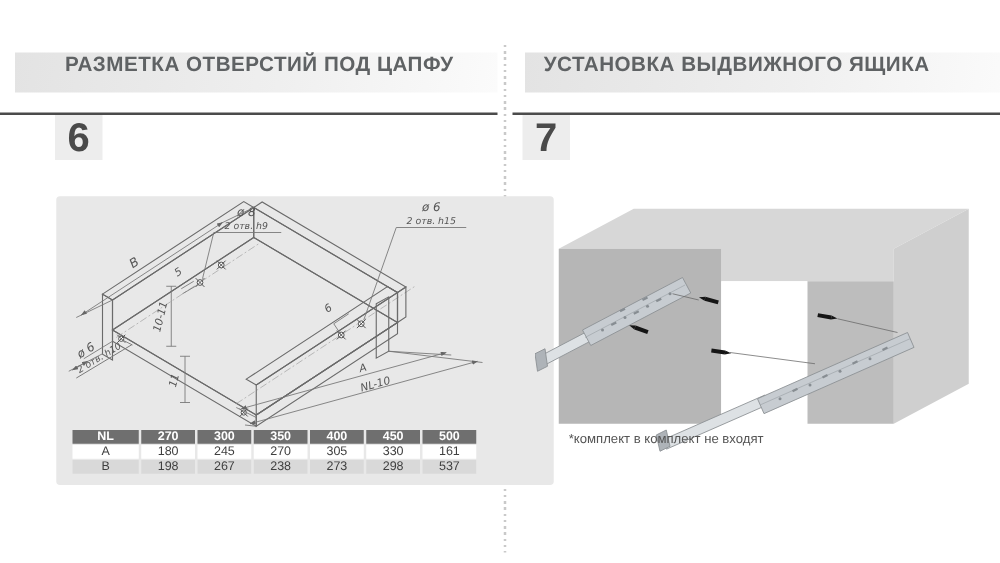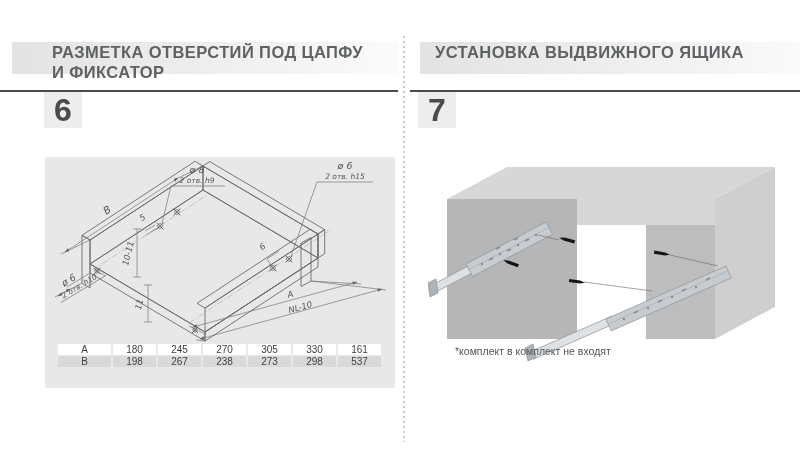--- a/index.html
+++ b/index.html
@@ -21,21 +21,21 @@
   .num-box{position:absolute;top:92px;width:38px;height:36px;background:#ededed;
            display:flex;align-items:center;justify-content:center;
            font-size:32px;font-weight:bold;color:#4a4a4a;}
   .num-left{left:44px;}
   .num-right{left:418px;}
 
   .divider{position:absolute;left:403px;top:36px;width:2px;height:406px;
            background:repeating-linear-gradient(to bottom,#c9c9c9 0 2px,transparent 2px 5px);}
 
   
-  .panel{position:absolute;left:45px;top:157px;width:350px;height:231px;
+  .panel{position:absolute;left:45px;top:157px;width:398px;height:231px;
          background:#e8e8e8;border-radius:3px;}
   .panel svg{position:absolute;left:0;top:0;}
 
   
   table.size{position:absolute;left:11px;top:186px;border-collapse:separate;
              border-spacing:2px 1px;font-size:10px;line-height:11px;}
   table.size td{height:11px;text-align:center;vertical-align:middle;padding:0;}
   td.c0{width:53px;} td.cn{width:43px;}
   tr.hdr td{background:#6f6f6f;color:#fff;font-weight:bold;}
   tr.rowA td{background:#ffffff;color:#3f3f3f;}
@@ -56,21 +56,20 @@
 </head>
 <body>
 
 <div class="page">
 
   <div class="divider"></div>
 
   <header class="bar bar-left">
     <h2>
       <span>РАЗМЕТКА ОТВЕРСТИЙ ПОД ЦАПФУ</span><br>
-      <span>И ФИКСАТОР</span>
     </h2>
   </header>
   <div class="underline ul-left"></div>
   <div class="num-box num-left">6</div>
 
   <div class="panel">
     <svg width="350" height="186" viewBox="0 0 350 186">
       <defs>
         <marker id="arr" viewBox="0 0 8 6" refX="7.5" refY="3" markerWidth="7" markerHeight="5" orient="auto-start-reverse">
             <path d="M0,0 L8,3 L0,6 Z" fill="#666"></path>
@@ -190,20 +189,29 @@
       </g>
 
       <g>
         <path class="dim" d="M37,126 L10,140 M45,116 L22,130"></path>
         <path class="dim" d="M13,139 L25,132" marker-start="url(#arr)" marker-end="url(#arr)"></path>
       </g>
     </svg>
 
     <table class="size">
       <tbody>
+          <tr class="hdr">
+        <td class="c0">NL</td>
+        <td class="cn">270</td>
+        <td class="cn">300</td>
+        <td class="cn">350</td>
+        <td class="cn">400</td>
+        <td class="cn">450</td>
+        <td class="cn">500</td>
+      </tr>
       <tr class="rowA">
         <td class="c0">A</td>
         <td class="cn">180</td>
         <td class="cn">245</td>
         <td class="cn">270</td>
         <td class="cn">305</td>
         <td class="cn">330</td>
         <td class="cn">161</td>
       </tr>
       <tr class="rowB">

